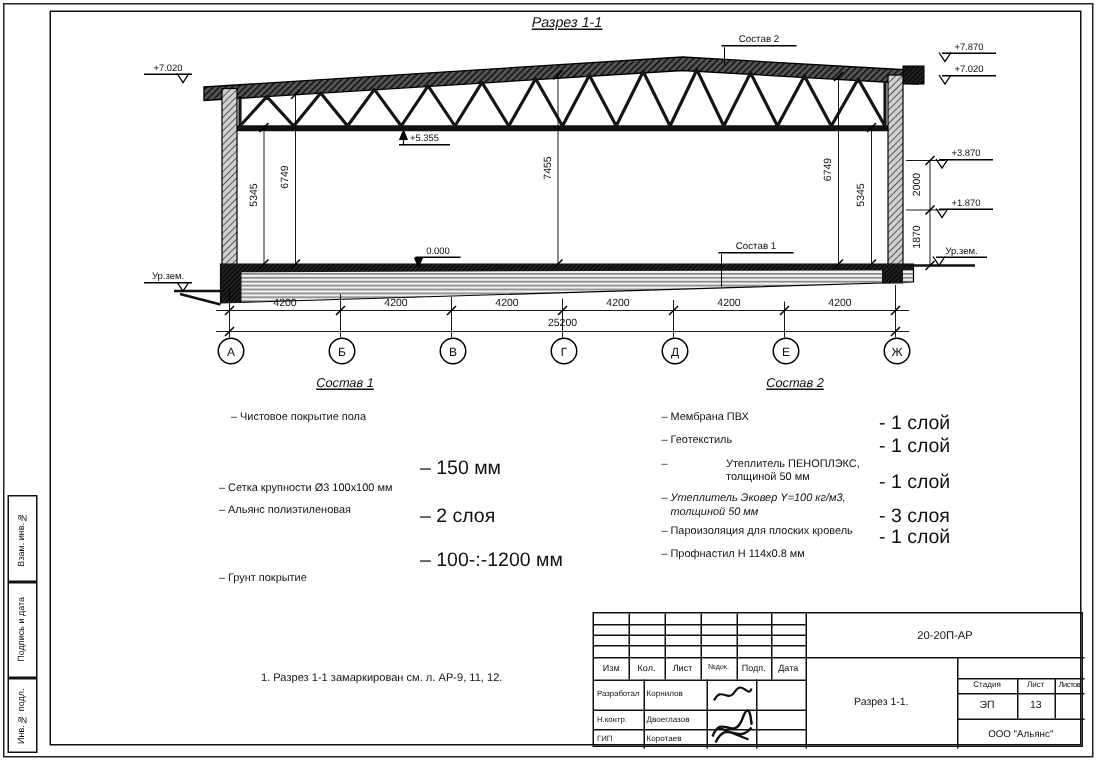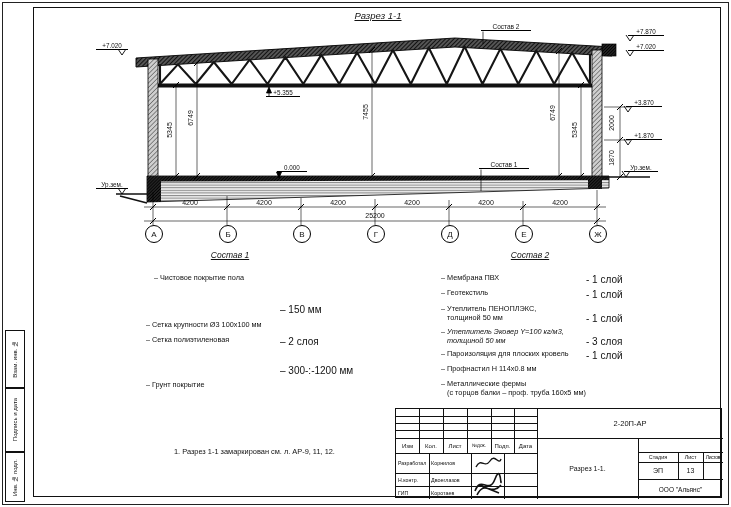--- a/index.html
+++ b/index.html
@@ -16,21 +16,21 @@
   .vdim{position:absolute;width:50px;height:10px;text-align:center;font-size:7px;
         transform:rotate(-90deg);line-height:10px;}
   .hdim{position:absolute;width:40px;text-align:center;font-size:7px;}
   .bubble{position:absolute;width:16px;height:16px;border:0.9px solid #000;border-radius:50%;
           font-size:8px;display:flex;align-items:center;justify-content:center;background:#fff;}
   .ref-label{position:absolute;font-size:6.5px;border-bottom:0.8px solid #000;text-align:center;white-space:nowrap;}
   .list-head{position:absolute;font-size:8.5px;font-style:italic;text-decoration:underline;text-align:center;}
   .lrow{position:absolute;font-size:7.3px;line-height:8.6px;}
   .lrow .dash{display:inline-block;vertical-align:top;width:6px;}
   .lrow .nm{display:inline-block;vertical-align:top;}
-  .lval{position:absolute;font-size:10px;white-space:nowrap;}
+  .lval{position:absolute;font-size:13px;white-space:nowrap;}
   .note{position:absolute;font-size:7.4px;}
   
   .tb{position:absolute;left:395px;top:408px;width:327px;height:90px;border:1.6px solid #111;box-sizing:border-box;font-size:6px;}
   .tb .ln{position:absolute;background:#111;}
   .tb .cell{position:absolute;display:flex;align-items:center;justify-content:center;text-align:center;overflow:hidden;}
   .tb .left-label{justify-content:flex-start;padding-left:2px;}
   .strip-cell{position:absolute;left:5px;width:20px;border:1px solid #111;box-sizing:border-box;
               display:flex;align-items:center;justify-content:center;background:#fff;}
   .strip-cell span{writing-mode:vertical-rl;transform:rotate(180deg);font-size:6px;white-space:nowrap;}
 </style>
@@ -163,38 +163,37 @@
   <div class="bubble" style="left:293px;top:225px;">В</div>
   <div class="bubble" style="left:367px;top:225px;">Г</div>
   <div class="bubble" style="left:441px;top:225px;">Д</div>
   <div class="bubble" style="left:515px;top:225px;">Е</div>
   <div class="bubble" style="left:589px;top:225px;">Ж</div>
 
   <div class="list-head" style="left:190px;top:250px;width:80px;">Состав 1</div>
   <div class="lrow" style="left:154px;top:274px;"><span class="dash">–</span><span class="nm" style="width:135px;"><span>Чистовое покрытие пола</span><br><span></span></span></div>
   <div class="lval" style="left:280px;top:304px;">– 150 мм</div>
   <div class="lrow" style="left:146px;top:321px;"><span class="dash">–</span><span class="nm" style="width:140px;"><span>Сетка крупности Ø3 100х100 мм</span></span></div>
-  <div class="lrow" style="left:146px;top:336px;"><span class="dash">–</span><span class="nm" style="width:135px;"><span>Сетка полиэтиленовая</span></span></div>
+  <div class="lrow" style="left:146px;top:336px;"><span class="dash">–</span><span class="nm" style="width:135px;"><span>Альянс полиэтиленовая</span></span></div>
   <div class="lval" style="left:280px;top:336px;">–  2 слоя</div>
-  <div class="lval" style="left:280px;top:365px;">– 300-:-1200 мм</div>
+  <div class="lval" style="left:280px;top:365px;">– 100-:-1200 мм</div>
   <div class="lrow" style="left:146px;top:381px;"><span class="dash">–</span><span class="nm" style="width:135px;"><span>Грунт покрытие</span></span></div>
 
   <div class="list-head" style="left:490px;top:250px;width:80px;">Состав 2</div>
   <div class="lrow" style="left:441px;top:274px;"><span class="dash">–</span><span class="nm" style="width:140px;"><span>Мембрана ПВХ</span></span></div>
   <div class="lval" style="left:586px;top:274px;">- 1 слой</div>
   <div class="lrow" style="left:441px;top:289px;"><span class="dash">–</span><span class="nm" style="width:140px;"><span>Геотекстиль</span></span></div>
   <div class="lval" style="left:586px;top:289px;">- 1 слой</div>
-  <div class="lrow" style="left:441px;top:305px;"><span class="dash">–</span><span class="nm" style="width:140px;"><span>Утеплитель ПЕНОПЛЭКС,</span><br><span>толщиной 50 мм</span></span></div>
+  <div class="lrow" style="left:441px;top:305px;"><span class="dash">–</span><span class="nm" style="width:140px;margin-left:37px;"><span>Утеплитель ПЕНОПЛЭКС,</span><br><span>толщиной 50 мм</span></span></div>
   <div class="lval" style="left:586px;top:313px;">- 1 слой</div>
   <div class="lrow" style="left:441px;top:328px;"><span class="dash">–</span><span class="nm" style="width:140px;font-style:italic;"><span>Утеплитель Эковер Y=100 кг/м3,</span><br><span>толщиной 50 мм</span></span></div>
   <div class="lval" style="left:586px;top:336px;">- 3 слоя</div>
   <div class="lrow" style="left:441px;top:350px;"><span class="dash">–</span><span class="nm" style="width:145px;"><span>Пароизоляция для плоских кровель</span></span></div>
   <div class="lval" style="left:586px;top:350px;">- 1 слой</div>
   <div class="lrow" style="left:441px;top:365px;"><span class="dash">–</span><span class="nm" style="width:145px;"><span>Профнастил Н 114х0.8 мм</span></span></div>
-  <div class="lrow" style="left:441px;top:380px;"><span class="dash">–</span><span class="nm" style="width:170px;"><span>Металлические фермы</span><br><span>(с торцов балки – проф. труба 160х5 мм)</span></span></div>
 
   <div class="note" style="left:138px;top:447px;margin-left:36px;">1. Разрез 1-1 замаркирован см. л. АР-9, 11, 12.</div>
 
   <div class="tb">
 
     <div class="ln" style="left:23px;top:0;width:1px;height:44px;"></div>
     <div class="ln" style="left:47px;top:0;width:1px;height:44px;"></div>
     <div class="ln" style="left:71px;top:0;width:1px;height:44px;"></div>
     <div class="ln" style="left:95px;top:0;width:1px;height:44px;"></div>
     <div class="ln" style="left:118px;top:0;width:1px;height:44px;"></div>
@@ -231,21 +230,21 @@
     <div class="cell left-label" style="left:0;top:77px;width:33px;height:13px;font-size:5.2px;">ГИП</div>
     <div class="cell left-label" style="left:33px;top:77px;width:42px;height:13px;font-size:5.4px;">Коротаев</div>
 
     <svg class="abs" style="left:77px;top:46px;" width="30" height="16">
       <path d="M3,12 C8,2 12,14 17,6 S26,11 28,4" fill="none" stroke="#111" stroke-width="1.4"></path>
     </svg>
     <svg class="abs" style="left:75px;top:62px;" width="34" height="28">
       <path d="M4,20 C10,4 18,24 24,8 S30,18 30,10 M6,24 C14,8 20,26 30,14 M8,14 L28,22" fill="none" stroke="#111" stroke-width="1.6"></path>
     </svg>
 
-    <div class="cell" style="left:141px;top:0;width:186px;height:29px;font-size:7.5px;">2-20П-АР</div>
+    <div class="cell" style="left:141px;top:0;width:186px;height:29px;font-size:7.5px;">20-20П-АР</div>
 
     <div class="cell" style="left:141px;top:29px;width:101px;height:61px;font-size:7px;">Разрез 1-1.</div>
 
     <div class="cell" style="left:242px;top:43px;width:40px;height:10px;font-size:5.4px;">Стадия</div>
     <div class="cell" style="left:282px;top:43px;width:25px;height:10px;font-size:5.4px;">Лист</div>
     <div class="cell" style="left:307px;top:43px;width:20px;height:10px;font-size:5px;letter-spacing:-0.3px;">Листов</div>
     <div class="cell" style="left:242px;top:53px;width:40px;height:17px;font-size:7px;">ЭП</div>
     <div class="cell" style="left:282px;top:53px;width:25px;height:17px;font-size:7px;">13</div>
 
     <div class="cell" style="left:242px;top:70px;width:85px;height:20px;font-size:6.5px;">ООО "Альянс"</div>

